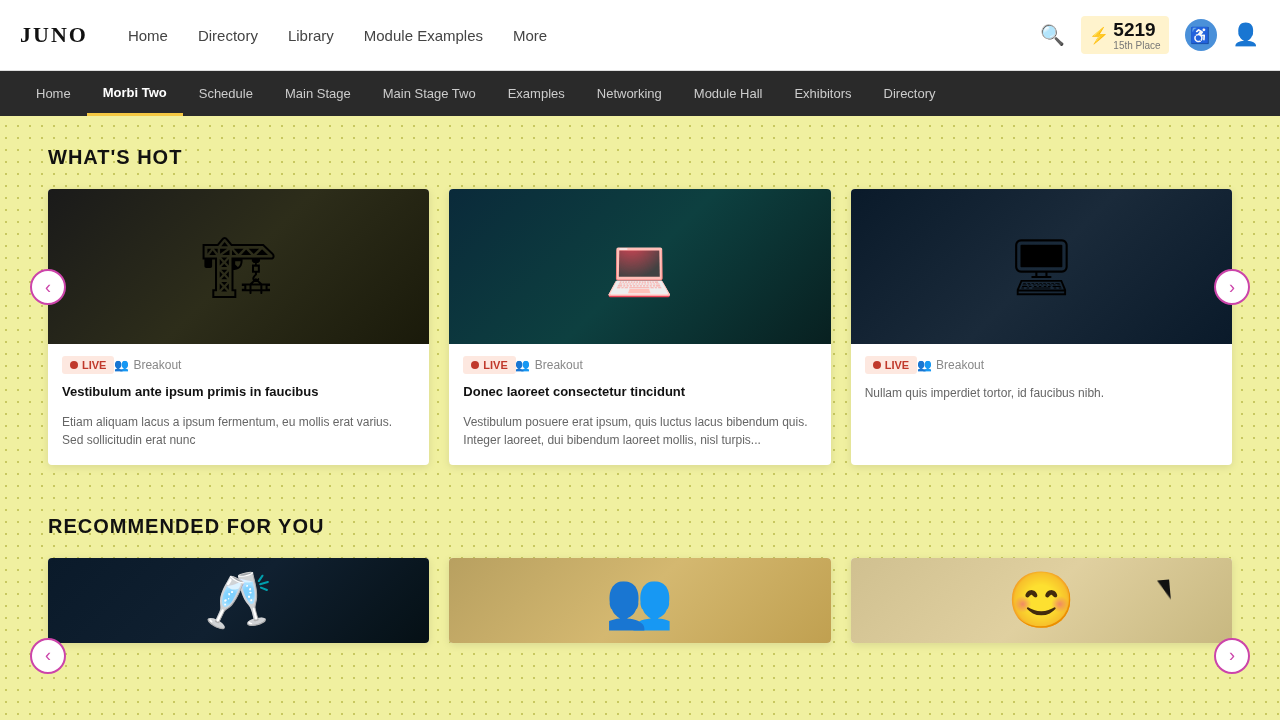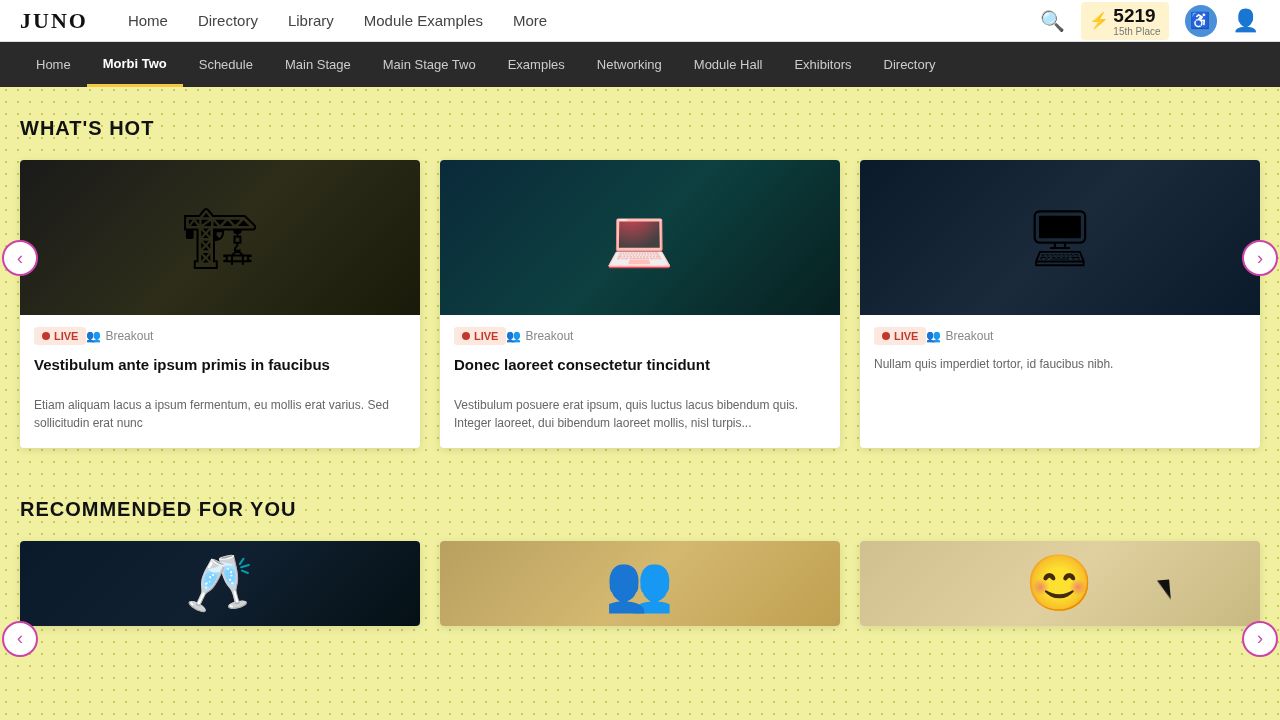--- a/index.html
+++ b/index.html
@@ -8,21 +8,21 @@
       background-color: #f0f0a0;
       background-image: radial-gradient(circle, #c8c860 1px, transparent 1px);
       background-size: 12px 12px;
       min-height: 720px;
       overflow-x: hidden;
     }
 
     
     .top-nav {
       background-color: #fff;
-      height: 42px;
+      height: 71px;
       display: flex;
       align-items: center;
       padding: 0 20px;
       border-bottom: 1px solid #ddd;
       position: relative;
       z-index: 10;
     }
     .logo {
       font-size: 22px;
       font-weight: bold;
@@ -119,21 +119,21 @@
       cursor: pointer;
     }
     .sub-nav a.active {
       color: #fff;
       border-bottom: 3px solid #f5c842;
       font-weight: bold;
     }
 
     
     .main-content {
-      padding: 30px 20px;
+      padding: 30px 48px;
     }
 
     .section-title {
       font-size: 20px;
       font-weight: 900;
       letter-spacing: 1px;
       color: #111;
       margin-bottom: 20px;
       text-transform: uppercase;
     }
@@ -273,24 +273,24 @@
       display: inline-block;
     }
     .tag-breakout {
       color: #888;
       font-size: 12px;
       display: flex;
       align-items: center;
       gap: 4px;
     }
     .card-title {
-      font-size: 15px;
+      font-size: 13px;
       font-weight: bold;
       color: #111;
-      margin-bottom: 21px;
+      margin-bottom: 12px;
       line-height: 1.3;
     }
     .card-desc {
       font-size: 12px;
       color: #666;
       line-height: 1.5;
     }
 
     .carousel-btn {
       position: absolute;

